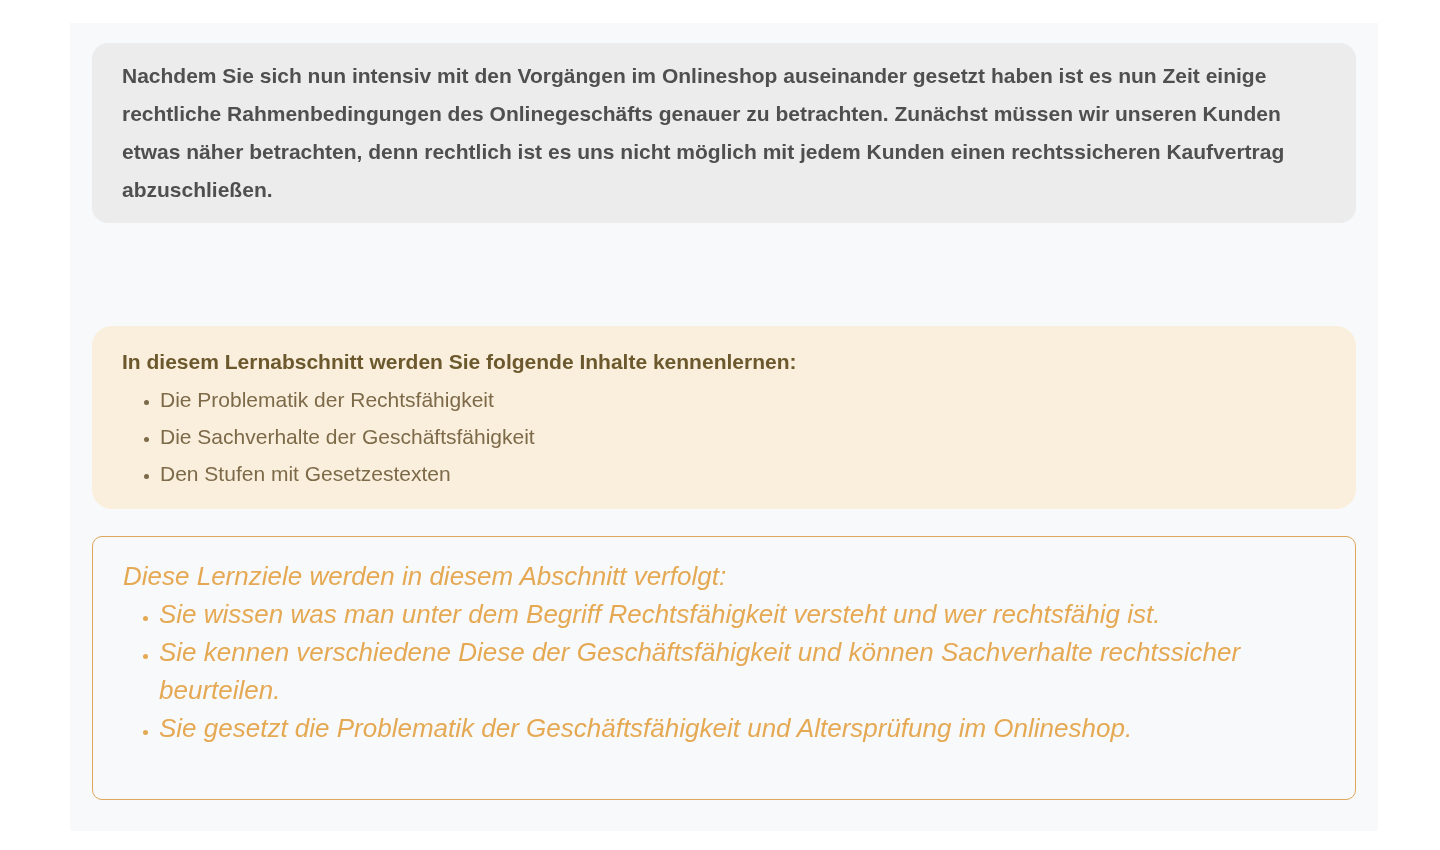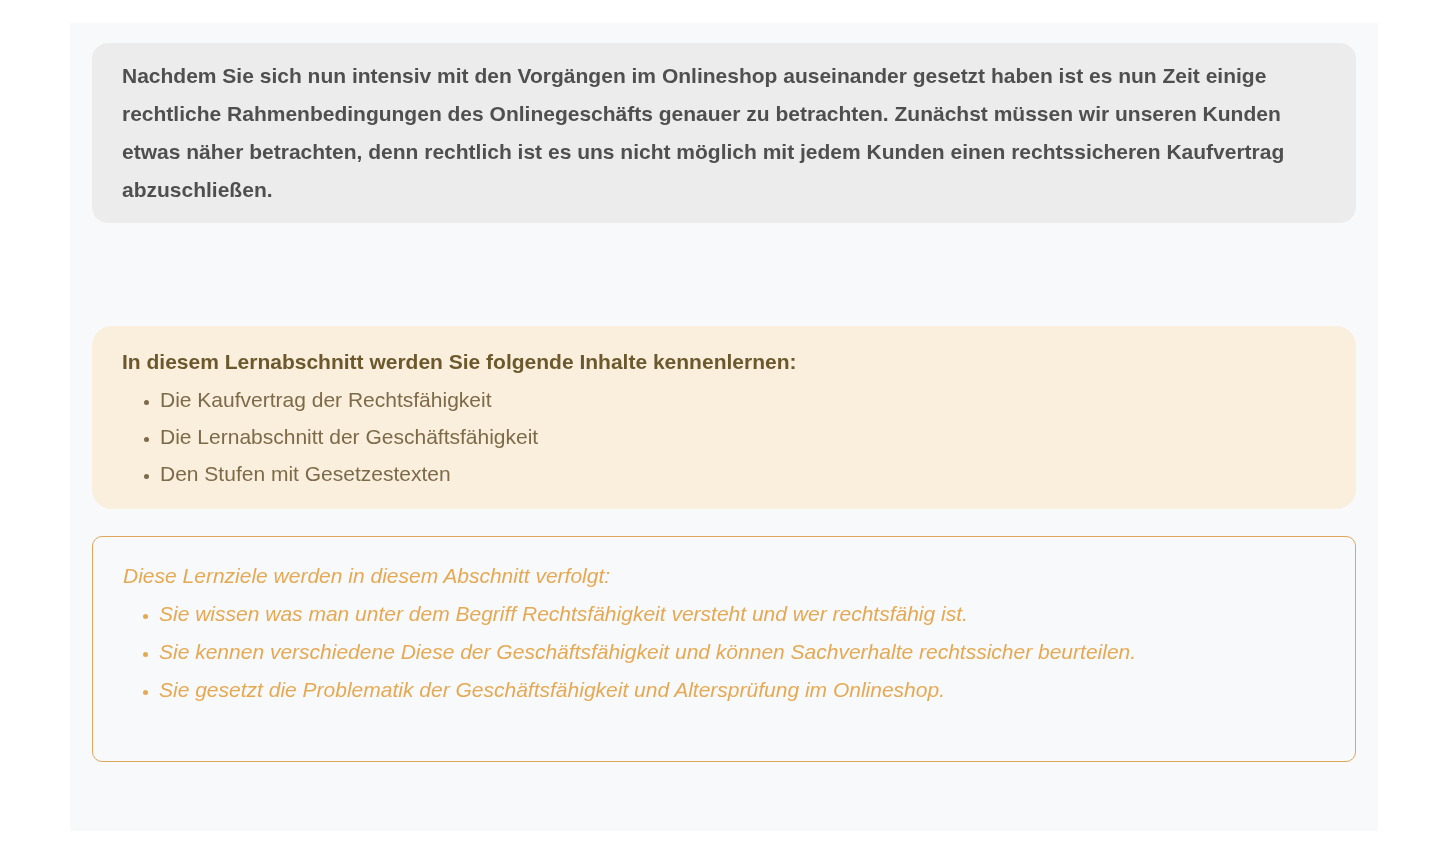--- a/index.html
+++ b/index.html
@@ -66,21 +66,21 @@
     list-style: disc;
   }
   .contents-box li::marker { color: #7c6a49; font-size: 16px; }
   
   .goals-box {
     margin-top: 27px;
     background: transparent;
     border: 1.5px solid #e0a65a;
     border-radius: 10px;
     padding: 20px 30px 52px 30px;
-    font-size: 21px;
+    font-size: 26px;
     line-height: 38px;
     font-style: italic;
     color: #e5a954;
   }
   .goals-heading { margin: 0; }
   .goals-box ul {
     margin: 0;
     padding-left: 36px;
     list-style: disc;
   }
@@ -92,22 +92,22 @@
 <div class="page">
   <div class="content-area">
 
     <div class="box intro-box">
       <p>Nachdem Sie sich nun intensiv mit den Vorgängen im Onlineshop auseinander gesetzt haben ist es nun Zeit einige rechtliche Rahmenbedingungen des Onlinegeschäfts genauer zu betrachten. Zunächst müssen wir unseren Kunden etwas näher betrachten, denn rechtlich ist es uns nicht möglich mit jedem Kunden einen rechtssicheren Kaufvertrag abzuschließen.</p>
     </div>
 
     <div class="box contents-box">
       <p class="contents-heading">In diesem Lernabschnitt werden Sie folgende Inhalte kennenlernen:</p>
       <ul>
-        <li>Die Kaufvertrag der Rechtsfähigkeit</li>
-        <li>Die Lernabschnitt der Geschäftsfähigkeit</li>
+        <li>Die Problematik der Rechtsfähigkeit</li>
+        <li>Die Sachverhalte der Geschäftsfähigkeit</li>
         <li>Den Stufen mit Gesetzestexten</li>
       </ul>
     </div>
 
     <div class="box goals-box">
       <p class="goals-heading">Diese Lernziele werden in diesem Abschnitt verfolgt:</p>
       <ul>
         <li>Sie wissen was man unter dem Begriff Rechtsfähigkeit versteht und wer rechtsfähig ist.</li>
         <li>Sie kennen verschiedene Diese der Geschäftsfähigkeit und können Sachverhalte rechtssicher beurteilen.</li>
         <li>Sie gesetzt die Problematik der Geschäftsfähigkeit und Altersprüfung im Onlineshop.</li>

